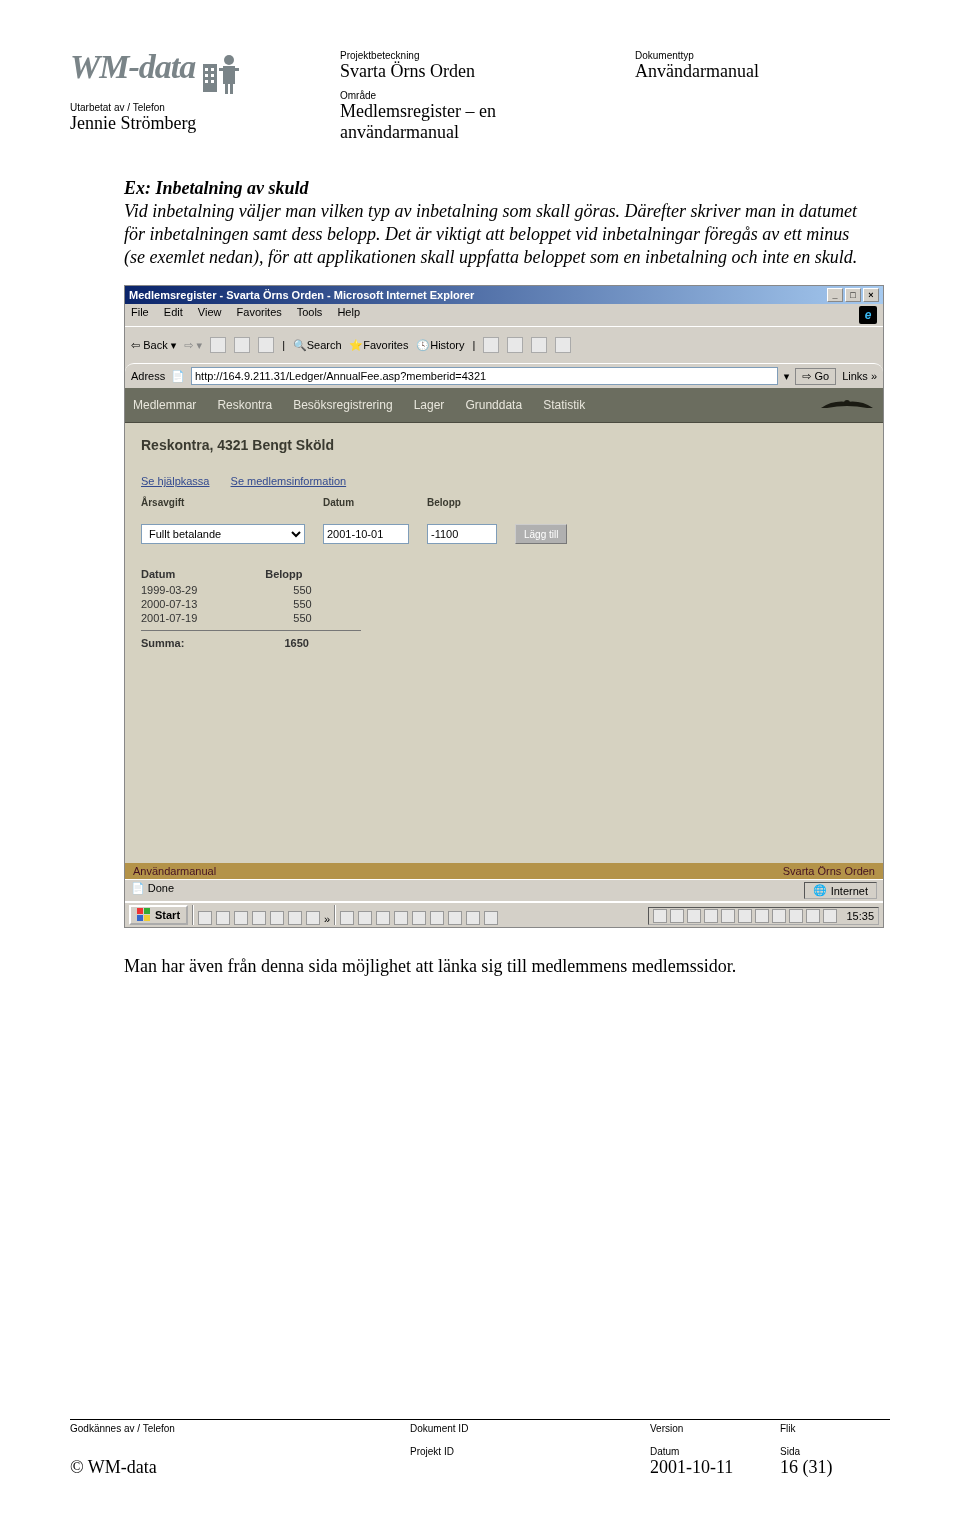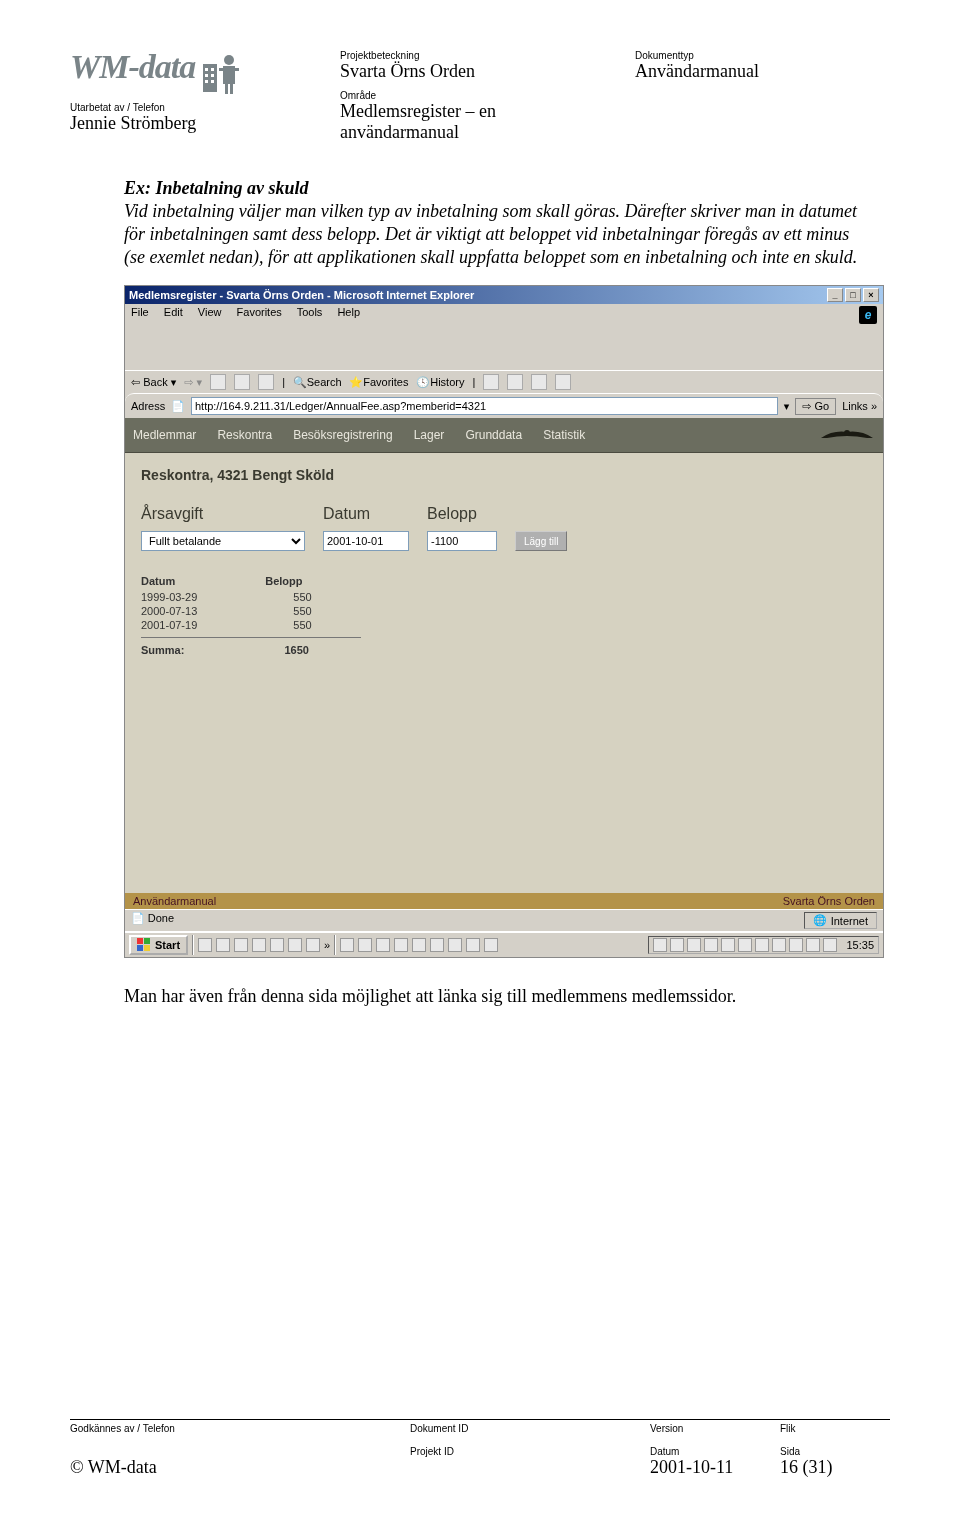--- a/index.html
+++ b/index.html
@@ -64,23 +64,23 @@
   .win-btn {
     width: 16px; height: 14px; background: #d4d0c8;
     border: 1px solid #fff; border-bottom-color:#888; border-right-color:#888;
     display:flex;align-items:center;justify-content:center;
     font-size:9px; color:#000; font-weight:bold;
   }
   .menubar { background:#d4d0c8; color:#000; padding:2px 6px; font-size:11px; display:flex; justify-content:space-between;}
   .menubar .menuitems span { margin-right:12px; }
   .ie-logo{width:18px;height:18px;background:#000;border-radius:2px;display:flex;align-items:center;justify-content:center;color:#3bbaf5;font-weight:bold;font-size:12px;font-style:italic;}
   .toolbar {
-    background:#d4d0c8; padding:3px 6px;
+    background:#d4d0c8; padding:10px 6px;
     border-top:1px solid #fff;
-    display:flex; align-items:center; gap:8px; font-size:11px;margin-top:44px;
+    display:flex; align-items:center; gap:8px; font-size:11px;
   }
   .toolbar .label{color:#888;}
   .toolbar .btn-ico{width:16px;height:16px;background:#e8e8e8;border:1px solid #aaa;}
   .addressbar {
     background:#d4d0c8; padding:3px 6px; border-top:1px solid #fff; display:flex; align-items:center; gap:6px;border-radius:9px;
   }
   .addressbar .addrlabel{font-size:11px;}
   .addressbar input {
     flex:1; height:18px; font-size:11px; padding:1px 3px; border:1px solid #7f9db9; background:#fff;
   }
@@ -95,40 +95,40 @@
   }
   .app-nav .tabs span { margin-right:18px; font-size:12px; color:#e8e6dc; }
   .eagle{width:56px;height:22px;}
   .app-content{
     background:#d6d2c1; min-height:440px; padding:14px 16px 8px 16px; color:#333;
   }
   .app-content h3{font-size:14px;font-weight:bold;color:#3a3a30;margin-bottom:22px;font-family:Verdana,Arial,sans-serif;}
   .app-links{font-size:11px;color:#334a8f;margin-bottom:10px;}
   .app-links a{color:#334a8f;text-decoration:underline;margin-right:18px;}
   .form-row{display:flex;gap:18px;align-items:flex-end;margin-bottom:24px;}
-  .form-col .lbl{font-size:16px;font-weight:normal;color:#3a3a30;margin-bottom:8px;font-family:Verdana,sans-serif;}
+  .form-col .lbl{font-size:10px;font-weight:bold;color:#3a3a30;margin-bottom:16px;font-family:Verdana,sans-serif;}
   .form-col select,.form-col input{
     height:20px;border:1px solid #7f9db9;background:#fff;font-size:11px;padding:1px 3px;
   }
   .form-col select{width:164px;}
   .form-col input.date{width:86px;}
   .form-col input.amt{width:70px;}
   .add-btn{height:20px;background:#b0b0b0;border:1px outset #ccc;color:#fff;font-size:10px;padding:0 8px;font-family:Verdana,sans-serif;}
   .ledger{font-size:11px;font-family:Verdana,sans-serif;}
   .ledger-head{display:flex;gap:90px;font-weight:bold;margin-bottom:4px;}
   .ledger-row{display:flex;gap:96px;margin-bottom:2px;}
   .ledger-sep{border-top:1px solid #777;margin:6px 0;width:220px;}
   .ledger-sum{display:flex;gap:100px;font-weight:bold;}
 
   .app-footer{background:#b49349;color:#412;display:flex;justify-content:space-between;padding:2px 8px;font-size:11px;}
   .statusbar{background:#d4d0c8;padding:2px 6px;display:flex;justify-content:space-between;font-size:11px;border-top:1px solid #fff;}
   .statusbar .zone{display:flex;align-items:center;gap:4px;border:1px inset #aaa;padding:1px 8px;}
 
   .taskbar{
-    background:#d4d0c8;border-top:2px solid #fff;display:flex;align-items:center;
+    background:#d4d0c8;border-top:2px solid #fff;display:flex;align-items:flex-end;
     padding:2px 4px;gap:4px;font-size:11px;
   }
   .start-btn{
     background:#d4d0c8;border:2px outset #fff;padding:1px 6px;font-weight:bold;display:flex;align-items:center;gap:4px;
   }
   .taskbar .tray-ico{width:14px;height:14px;border:1px solid #999;background:#e8e8e8;}
   .task-sep{width:2px;height:20px;border-left:1px solid #888;border-right:1px solid #fff;}
   .dbl-chev{color:#000;}
   .task-spacer{flex:1;}
   .tray{display:flex;gap:3px;align-items:center;border:1px inset #aaa;padding:1px 4px;}
@@ -253,20 +253,24 @@
         <span>Grunddata</span>
         <span>Statistik</span>
       </div>
       <svg class="eagle" viewBox="0 0 56 22">
         <path d="M2 14 Q14 6 28 8 Q42 6 54 14 L48 14 Q38 12 28 12 Q18 12 8 14 Z" fill="#1a1a12"></path>
         <circle cx="28" cy="9" r="3" fill="#1a1a12"></circle>
       </svg>
     </div>
     <div class="app-content">
       <h3>Reskontra, 4321 Bengt Sköld</h3>
+      <div class="app-links">
+        <a>Se hjälpkassa</a>
+        <a>Se medlemsinformation</a>
+      </div>
       <div class="form-row">
         <div class="form-col">
           <div class="lbl">Årsavgift</div>
           <select>
             <option>Fullt betalande</option>
           </select>
         </div>
         <div class="form-col">
           <div class="lbl">Datum</div>
           <input class="date" type="text" value="2001-10-01" style="">

